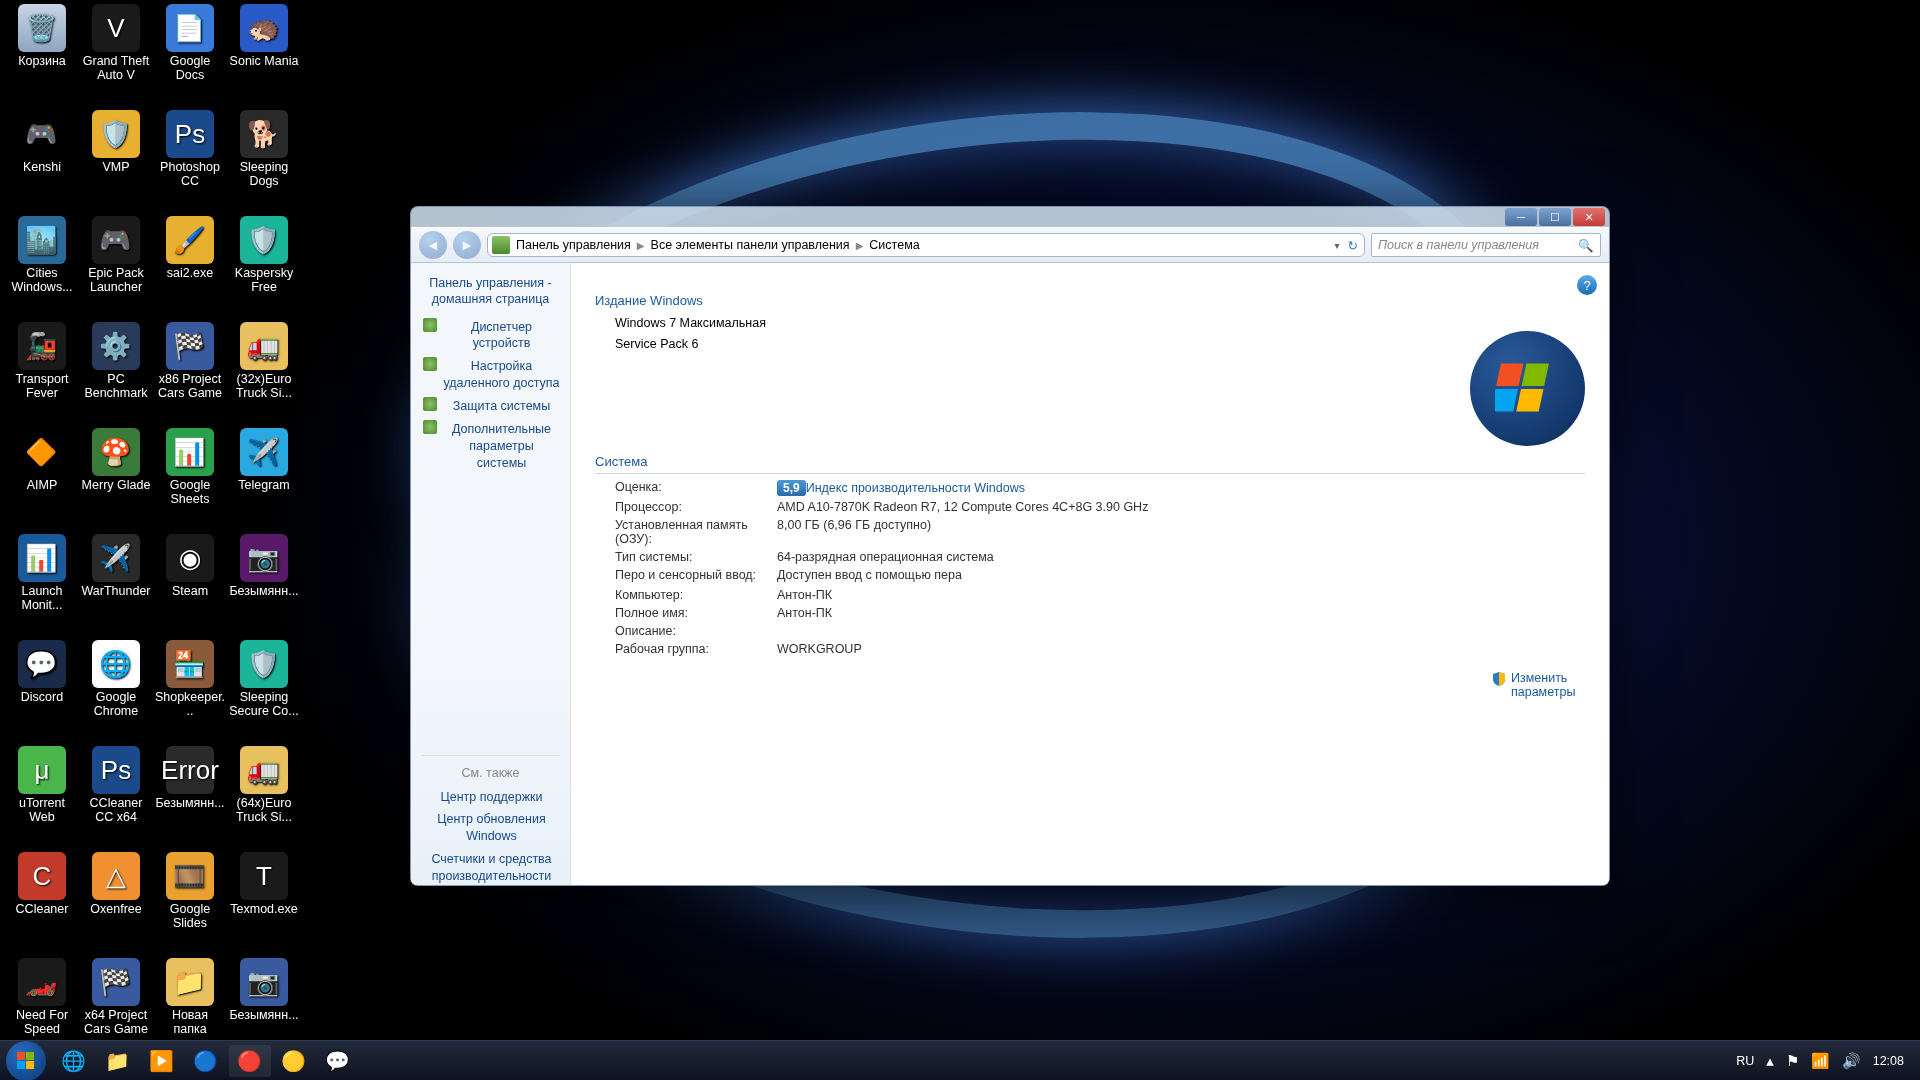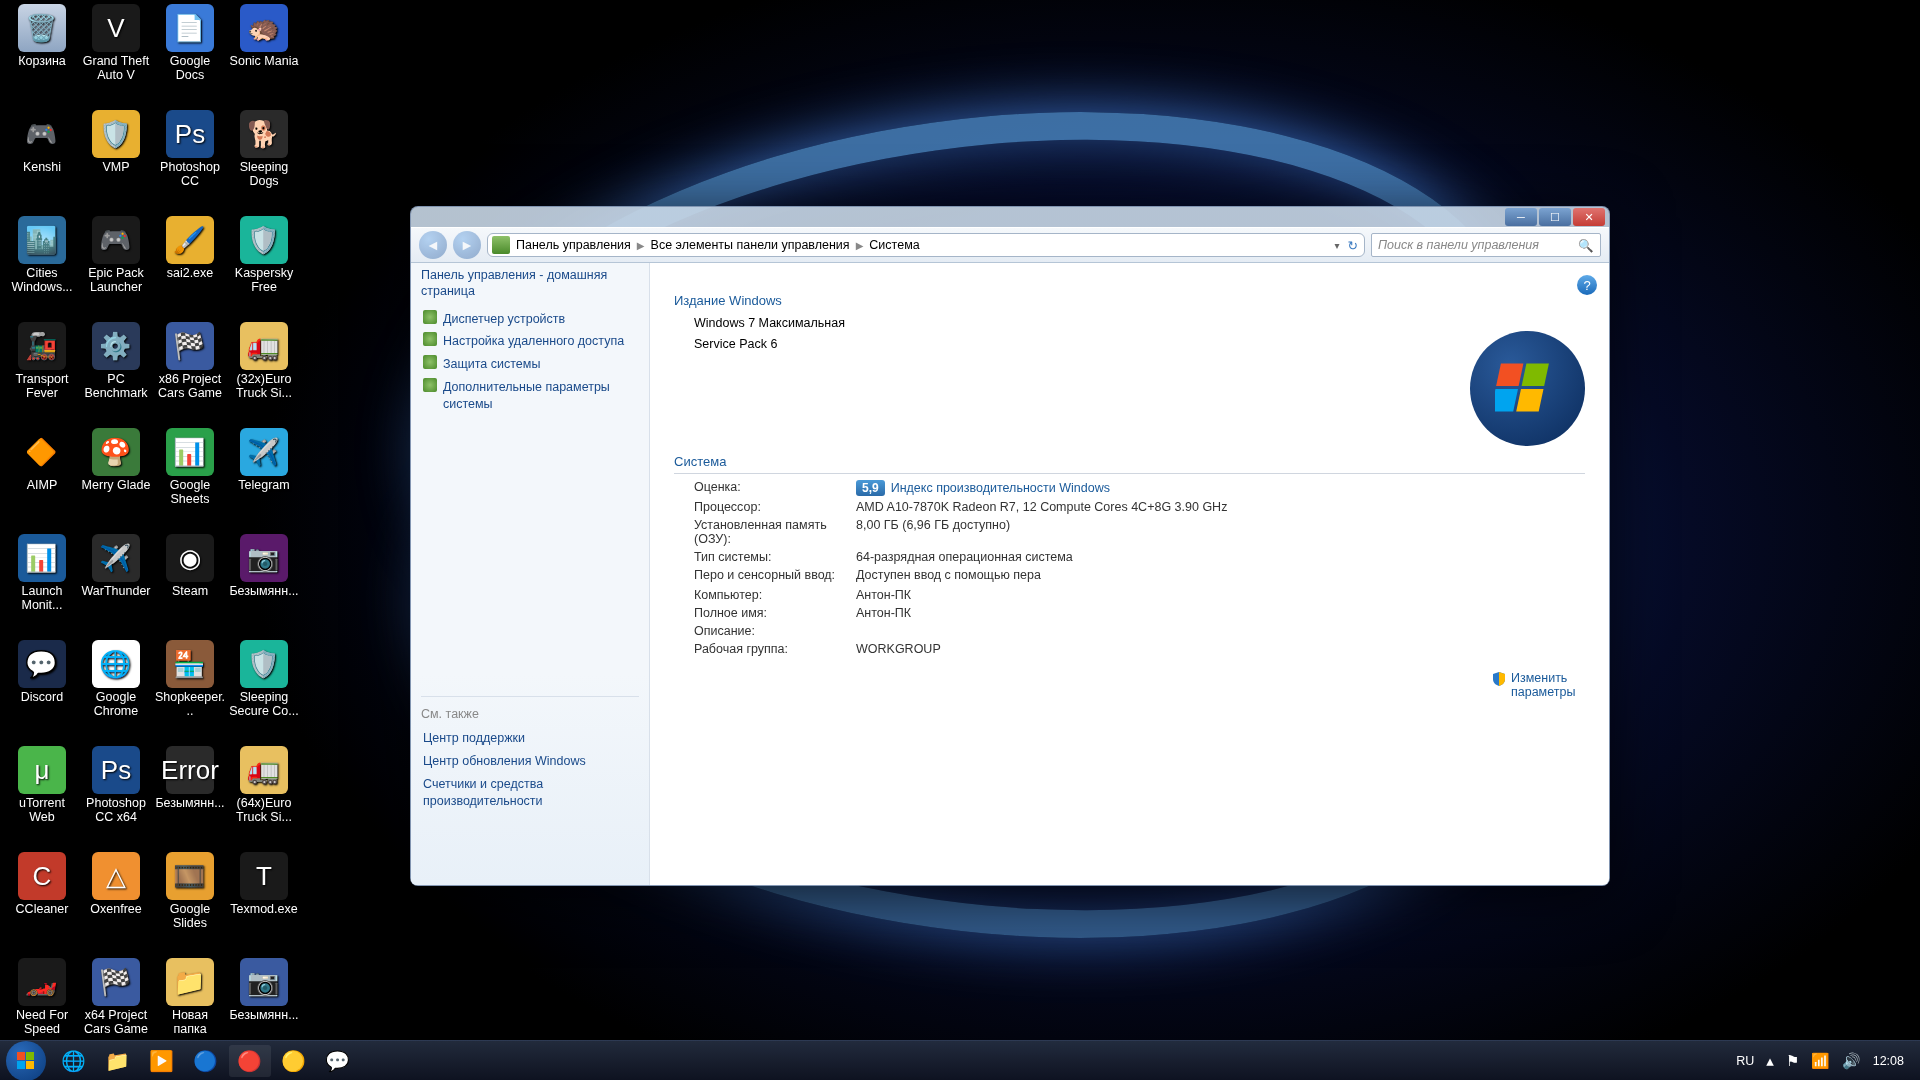--- a/index.html
+++ b/index.html
@@ -46,40 +46,40 @@
 .navbtn { width:28px; height:28px; border-radius:50%; background:radial-gradient(circle at 35% 30%,#6aa8e8,#2a5a9a);display:flex;align-items:center;justify-content:center;color:#fff;font-size:14px;}
 .navbtn.dis{opacity:.45;}
 .breadcrumb { flex:1; background:#fff; height:24px; border:1px solid #a5b5c8; border-radius:6px; display:flex; align-items:center; padding:0 6px 0 28px; font-size:12.5px; position:relative;}
 .bcicon{position:absolute;left:4px;width:18px;height:18px;background:linear-gradient(#8ec169,#4a8a2a);border-radius:2px;}
 .bc-sep{color:#888;margin:0 6px;font-size:10px;}
 .bcitem{cursor:pointer;}
 .searchbox { width:230px; height:24px; background:#fff; border:1px solid #a5b5c8; border-radius:2px; display:flex;align-items:center;padding:0 6px;font-size:12.5px;color:#888;font-style:italic;position:relative;}
 .searchbox .sicon{position:absolute;right:6px;color:#4a7ab0;font-style:normal;}
 
 .body { flex:1; display:flex; background:#fff; border-radius:0 0 6px 6px; overflow:hidden;}
-.sidebar { width:239px; background:linear-gradient(to bottom,#f3f7fb 0%,#f3f7fb 66%,#e8f0f8 100%); padding:4px 10px; font-size:12.5px; border-right:1px solid #d8e0ea;}
+.sidebar { width:160px; background:linear-gradient(to bottom,#f3f7fb 0%,#f3f7fb 66%,#e8f0f8 100%); padding:12px 10px; font-size:12.5px; border-right:1px solid #d8e0ea;text-align:center;}
 .sidehead{color:#1a4a8a;margin-bottom:8px;line-height:1.3;}
 .sideitem{color:#1a4a8a;padding:3px 0 3px 22px;position:relative;cursor:pointer;line-height:1.35;}
 .sideitem::before{content:"";position:absolute;left:2px;top:2px;width:14px;height:14px;background:radial-gradient(circle,#8ec169,#4a8a2a);border-radius:2px;}
 .seealso{margin-top:280px;border-top:1px solid #d8e0ea;padding-top:10px;}
 .seealso .sh{color:#888;margin-bottom:6px;}
 .seealso .sideitem::before{display:none;}
 .seealso .sideitem{padding-left:2px;}
 
 .content { flex:1; padding:18px 24px; position:relative;}
 .content h1{color:#1a5a9a;font-weight:normal;font-size:17px;margin-bottom:16px;}
 .helpicon{position:absolute;right:12px;top:12px;width:20px;height:20px;border-radius:50%;background:linear-gradient(#5faae8,#1a6aba);color:#fff;display:flex;align-items:center;justify-content:center;font-size:13px;}
 .sect-title{color:#1a5a9a;font-size:13px;margin:12px 0 6px;}
 .sect-underline{border-bottom:1px solid #d0d6df;padding-bottom:4px;}
 .indent{padding-left:20px;font-size:12.5px;line-height:1.5;}
 .indent div{margin:2px 0;}
 .proptable{display:grid;grid-template-columns:150px 1fr;gap:4px 12px;padding-left:20px;font-size:12.5px;margin-top:6px;}
 .proptable .k{color:#333;}
 .proptable .v{color:#333;}
-.rating{display:inline-block;background:linear-gradient(#4a9ad8,#2a6aa8);color:#fff;padding:1px 6px;border-radius:3px;font-weight:bold;font-size:12px;margin-right:6px;}
+.rating{display:inline-block;background:linear-gradient(#4a9ad8,#2a6aa8);color:#fff;padding:1px 6px;border-radius:3px;font-weight:bold;font-size:12px;}
 .link{color:#1a5a9a;cursor:pointer;}
 .winlogo{position:absolute;right:24px;top:68px;width:115px;height:115px;border-radius:50%;background:radial-gradient(circle at 35% 30%,#2a5a9a,#0a2a5a);display:flex;align-items:center;justify-content:center;overflow:hidden;}
 .winlogo svg{width:66px;height:66px;}
 .chglink{position:absolute;right:28px;top:408px;color:#1a5a9a;font-size:12.5px;display:flex;align-items:flex-start;gap:4px;cursor:pointer;text-align:left;width:90px;}
 .chglink .shield{width:16px;height:16px;flex-shrink:0;}
 
 
 .taskbar{position:absolute;bottom:0;left:0;right:0;height:40px;background:linear-gradient(to bottom,rgba(40,50,70,.85),rgba(15,20,35,.92));border-top:1px solid rgba(120,150,200,.3);display:flex;align-items:center;padding:0 6px;}
 .startbtn{width:40px;height:40px;border-radius:50%;background:radial-gradient(circle at 35% 30%,#2a6aba,#0a3a7a);display:flex;align-items:center;justify-content:center;margin-right:6px;}
 .startbtn svg{width:22px;height:22px;}
@@ -157,21 +157,21 @@
     <div class="dicon" style="left: 80px; top: 534px;">
       <div class="ibox" style="background:#2a2a2a">✈️</div>
       <div class="lbl">WarThunder</div>
     </div>
     <div class="dicon" style="left: 80px; top: 640px;">
       <div class="ibox" style="background:#fff">🌐</div>
       <div class="lbl">Google Chrome</div>
     </div>
     <div class="dicon" style="left: 80px; top: 746px;">
       <div class="ibox" style="background:#1a4a8a">Ps</div>
-      <div class="lbl">Photoshop CC x64</div>
+      <div class="lbl">CCleaner CC x64</div>
     </div>
     <div class="dicon" style="left: 80px; top: 852px;">
       <div class="ibox" style="background:#f09030">△</div>
       <div class="lbl">Oxenfree</div>
     </div>
     <div class="dicon" style="left: 80px; top: 958px;">
       <div class="ibox" style="background:#3a5aa0">🏁</div>
       <div class="lbl">x64 Project Cars Game ...</div>
     </div>
     <div class="dicon" style="left: 154px; top: 4px;">

